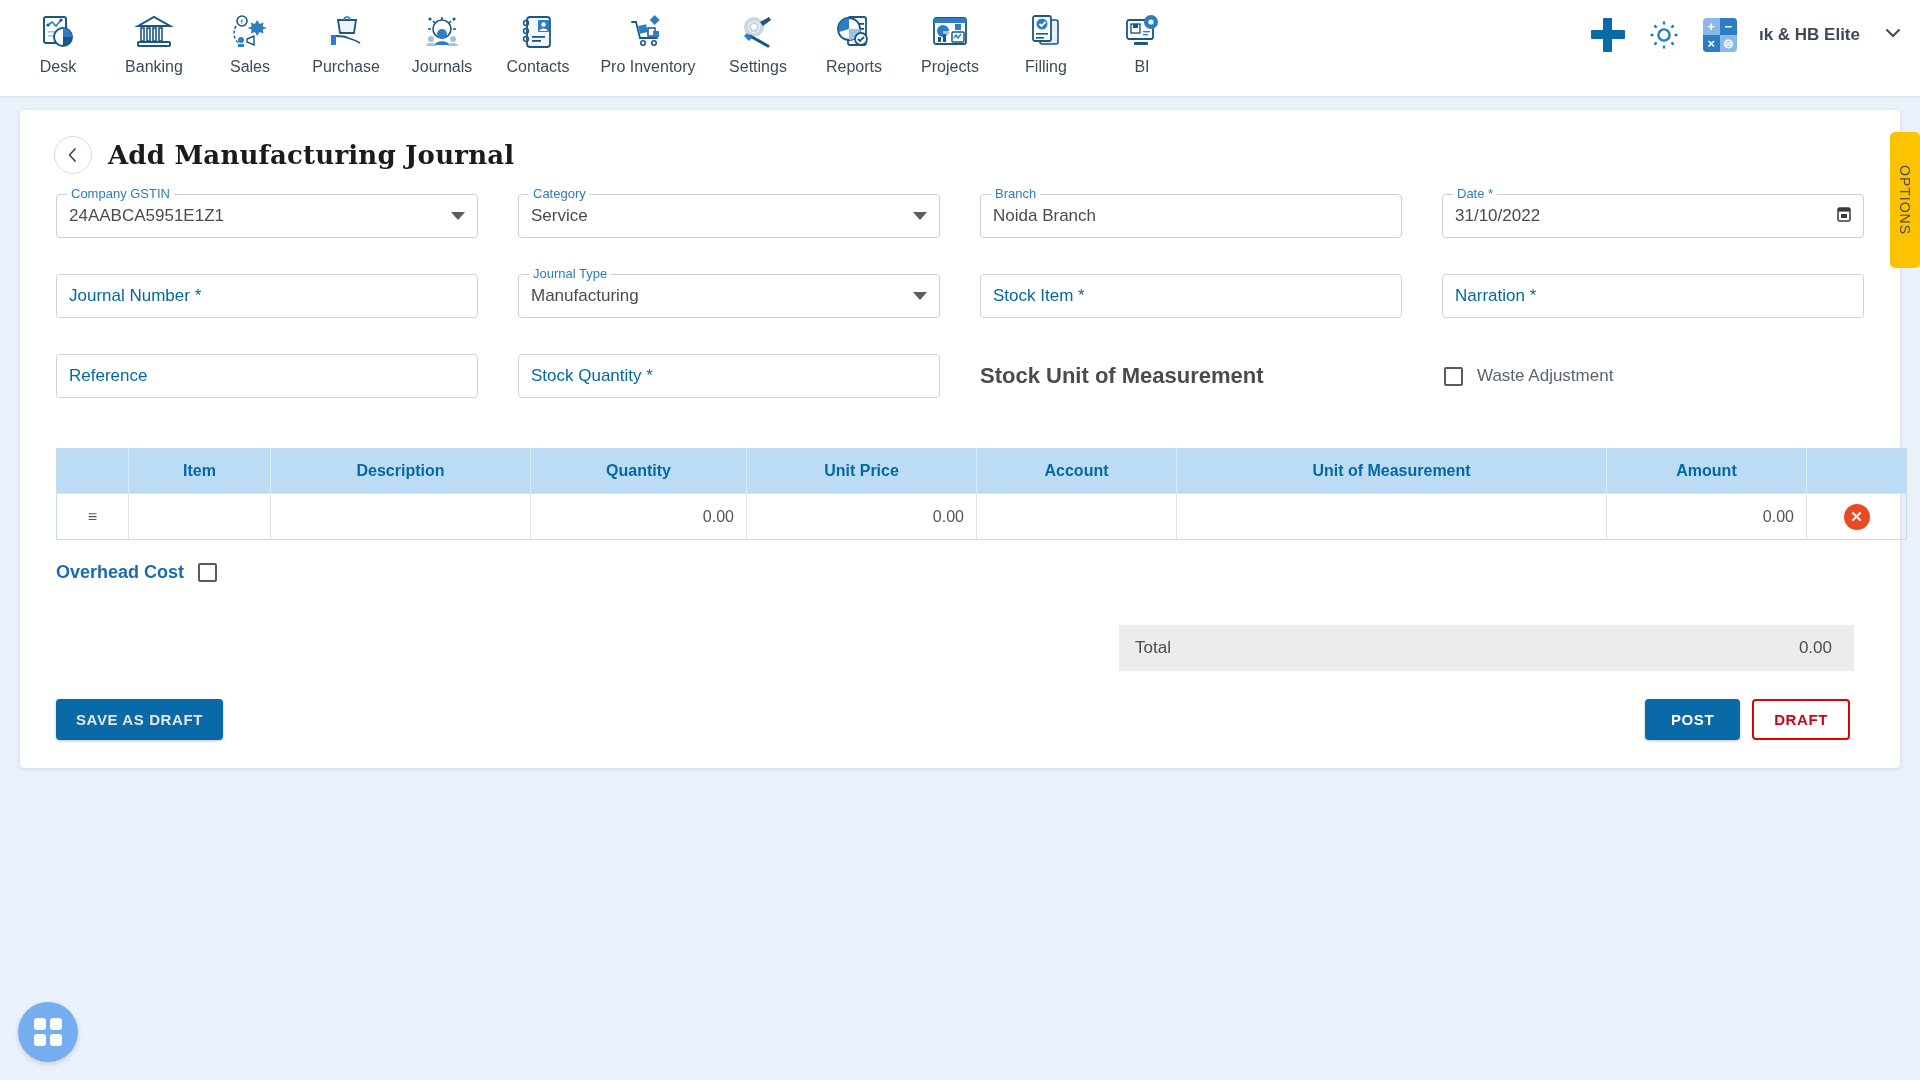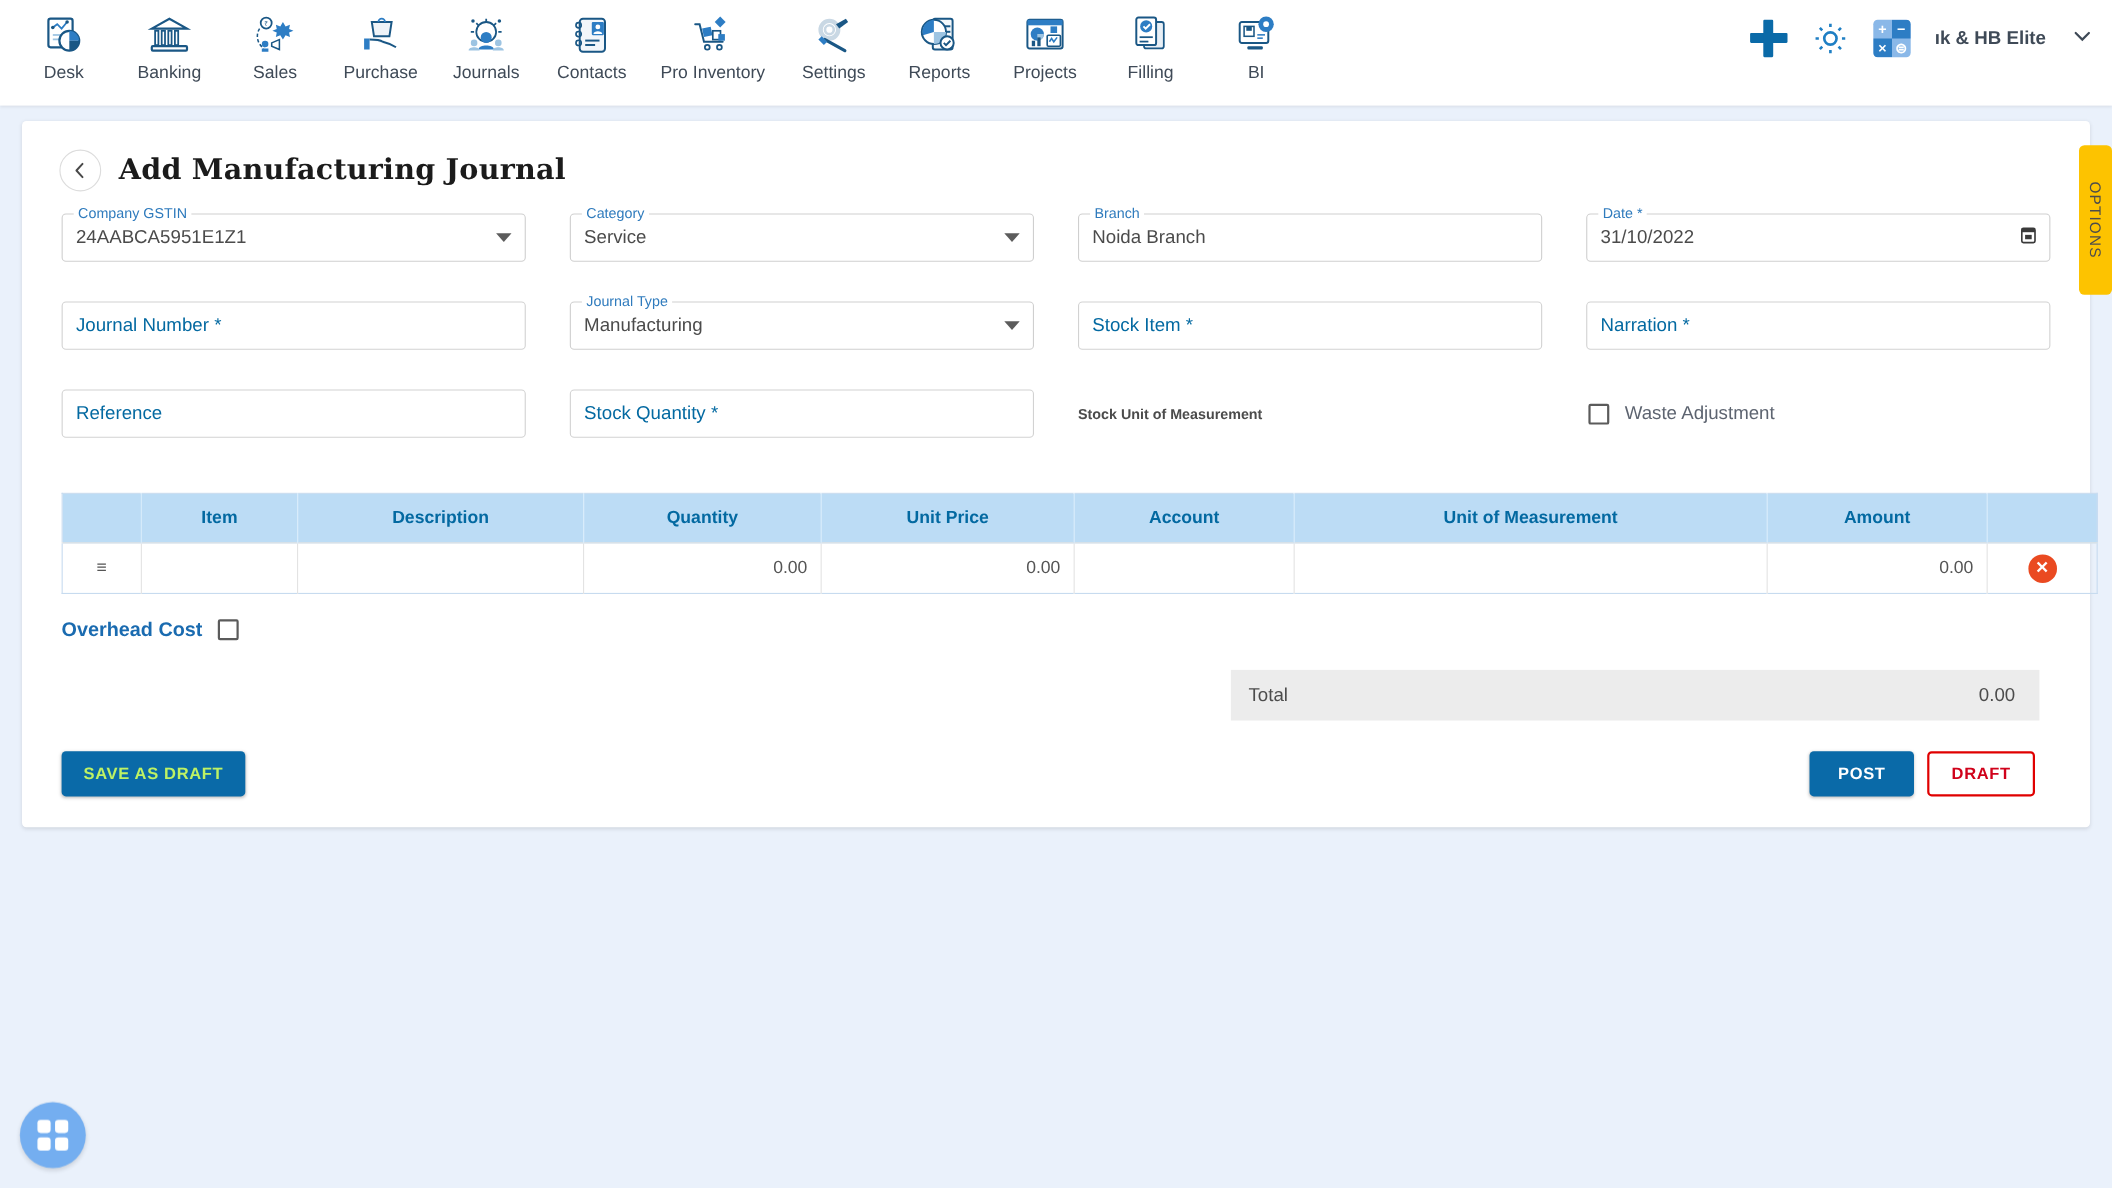--- a/index.html
+++ b/index.html
@@ -177,21 +177,21 @@
     border-right: 7px solid transparent;
     border-top: 8px solid #5c5c5c;
     cursor: pointer;
   }
   .cal-icon {
     position: absolute; right: 10px; top: 50%; transform: translateY(-50%);
     cursor: pointer;
   }
 
   .plain-label {
-    font-size: 13px; color: #4b4b4b; font-weight: bold;
+    font-size: 22px; color: #4b4b4b; font-weight: bold;
     display: flex; align-items: center; height: 44px;
   }
 
   .checkrow {
     display: flex; align-items: center; gap: 14px; height: 44px;
     padding-left: 2px;
   }
   .cbox {
     width: 19px; height: 19px;
     border: 2px solid #5b5b5b; border-radius: 2px;
@@ -243,21 +243,21 @@
   }
   .overhead .ohlabel { font-size: 18px; color: #1a6bb0; font-weight: bold; }
   .ohbox {
     width: 19px; height: 19px;
     border: 2px solid #5b5b5b; border-radius: 2px;
     background: #fff; cursor: pointer;
   }
 
   
   .totalrow {
-    margin: 26px 18px 0 auto;
+    margin: 42px 18px 0 auto;
     width: 735px;
     background: #ececec;
     height: 46px;
     display: flex; align-items: center; justify-content: space-between;
     padding: 0 22px 0 16px;
     font-size: 17px; color: #4c4c4c;
     margin-right: 28px;
   }
 
   
@@ -266,21 +266,21 @@
     padding: 28px 18px 0 18px;
   }
   .btn {
     font-family: "Liberation Sans", sans-serif;
     font-size: 15px; font-weight: bold; letter-spacing: .6px;
     border-radius: 4px;
     cursor: pointer;
     border: none;
   }
   .btn-primary {
-    background: #0a6aa8; color: #bef264;
+    background: #0a6aa8; color: #e5e5e5;
     padding: 12px 20px;
     box-shadow: 0 1px 3px rgba(0,0,0,.25);
   }
   .footer-right { display: flex; align-items: flex-end; gap: 12px; padding-right: 14px;}
   .btn-post { background: #0a6aa8; color: #fff; padding: 12px 26px; box-shadow: 0 1px 3px rgba(0,0,0,.25);}
   .btn-cancel {
     background: #fff; color: #d0021b;
     border: 2px solid #e00000;
     padding: 10px 20px;
   }

